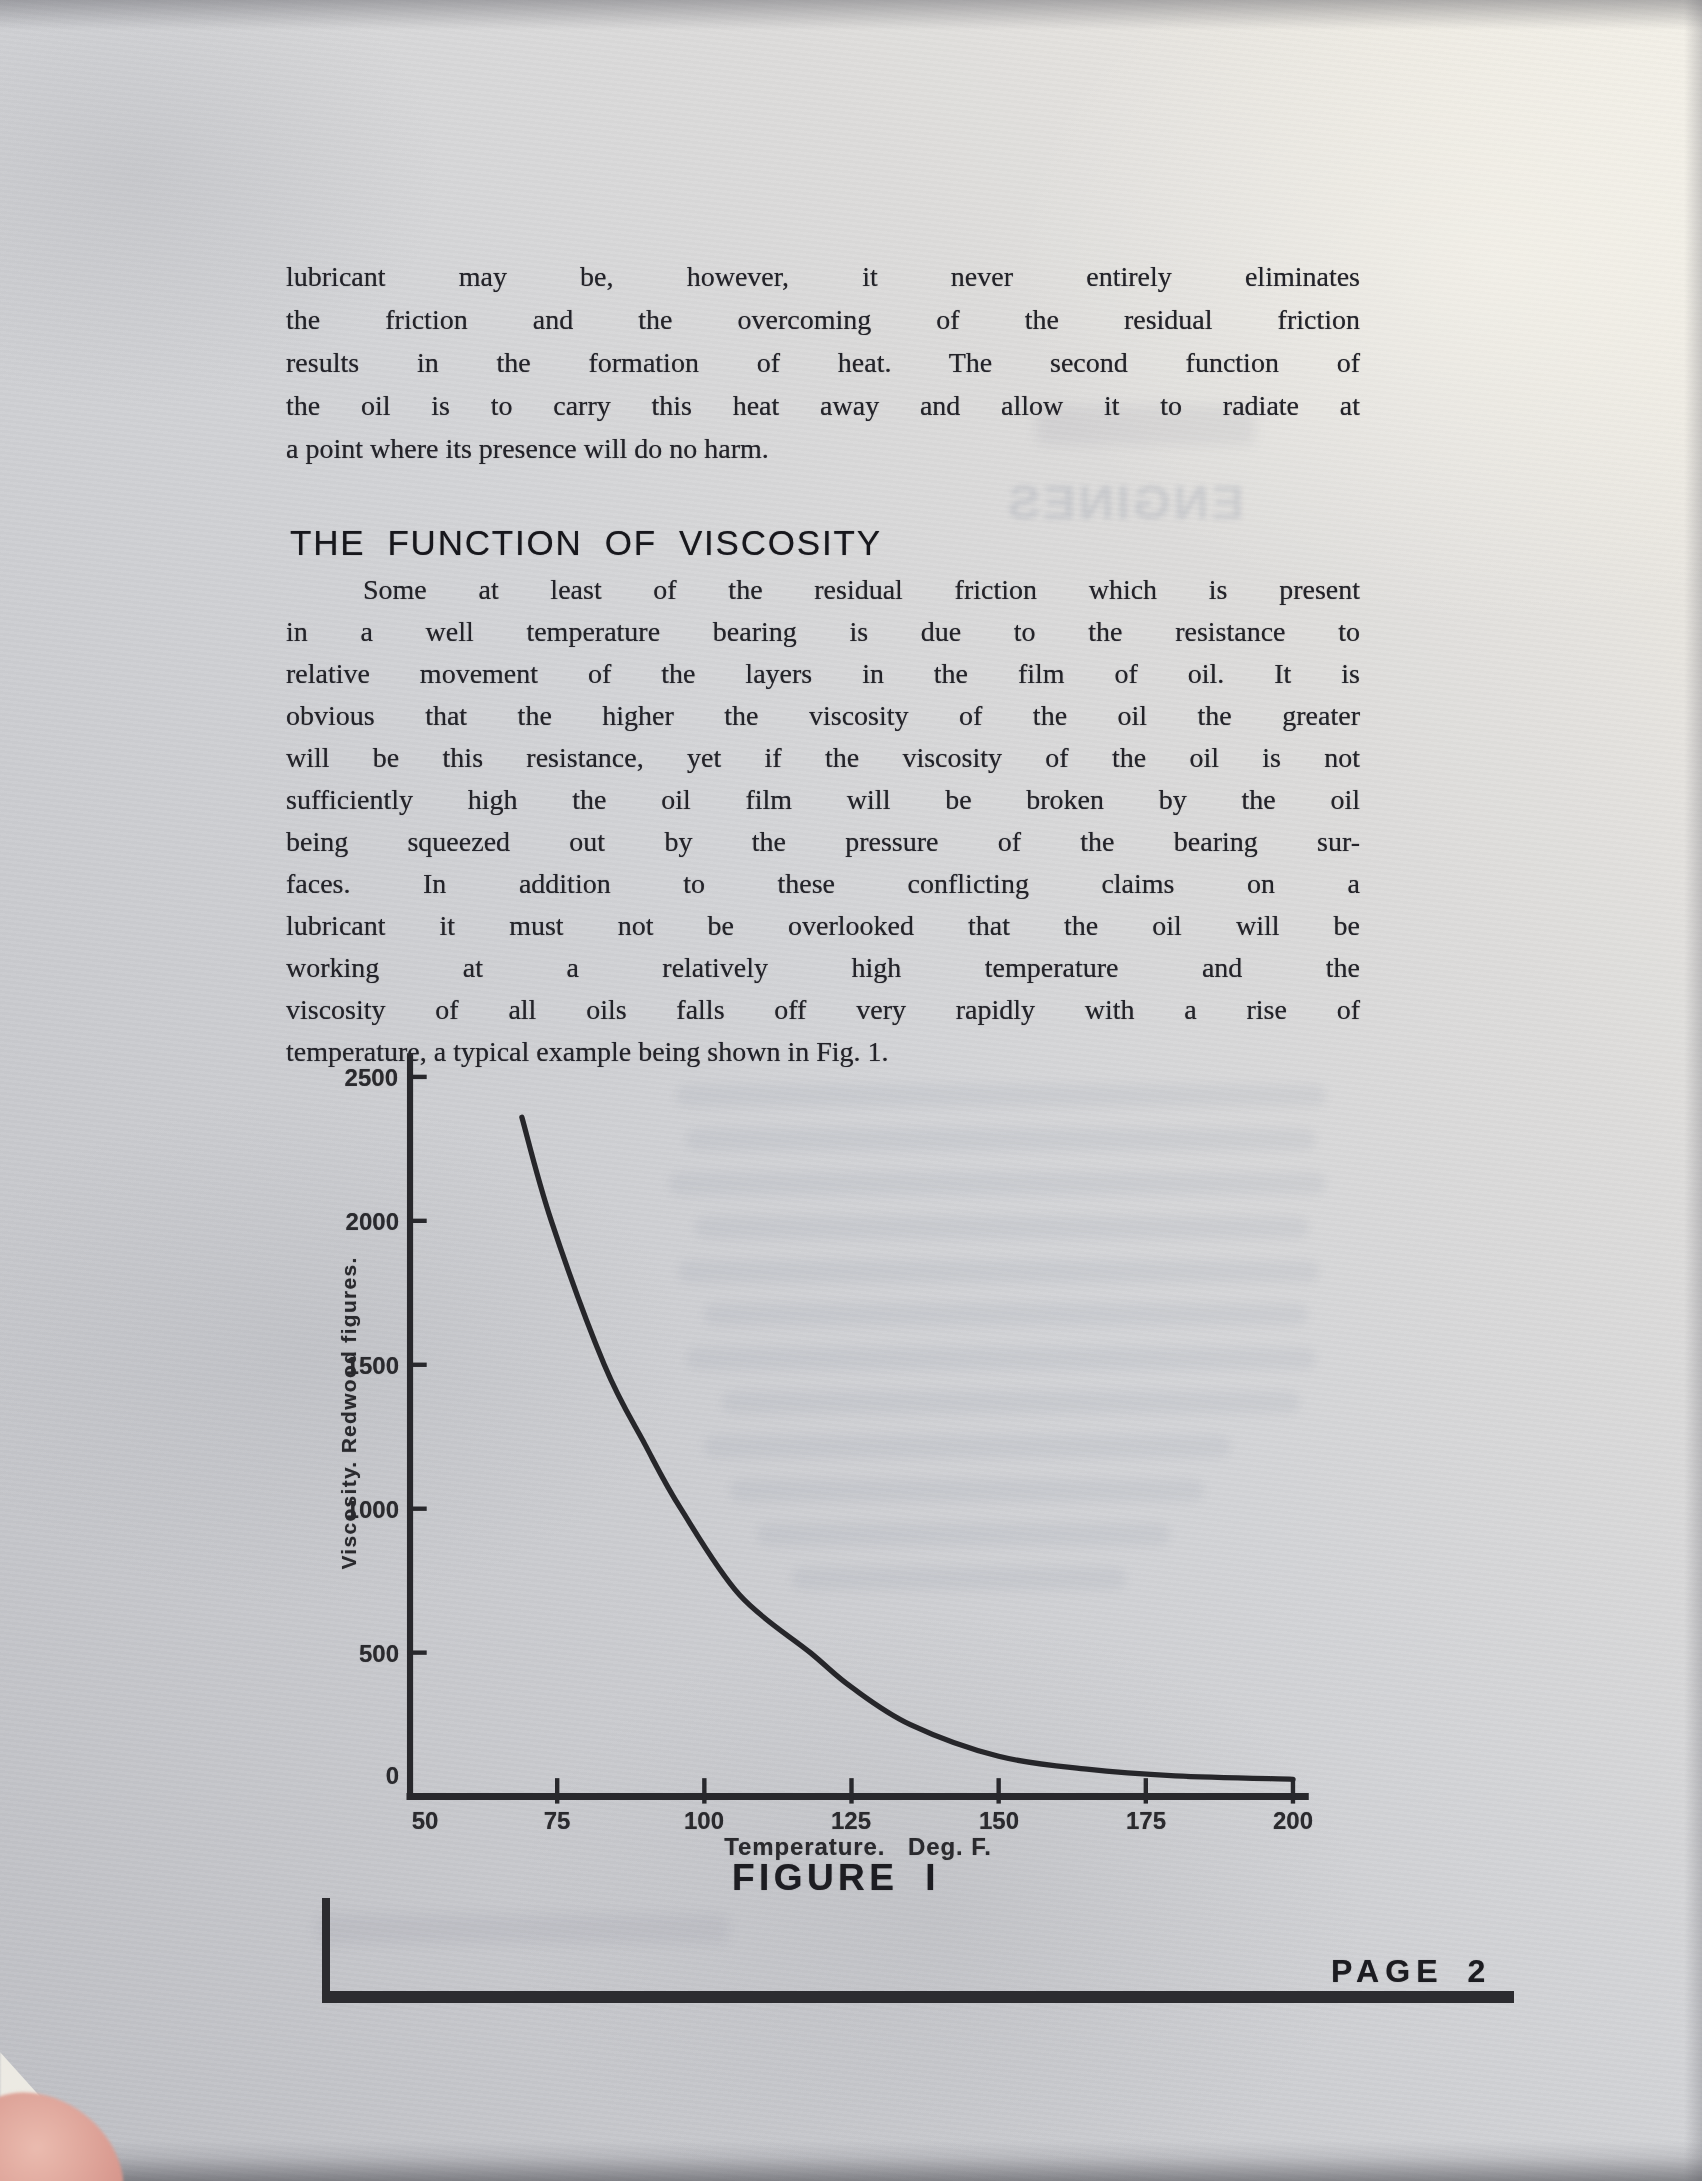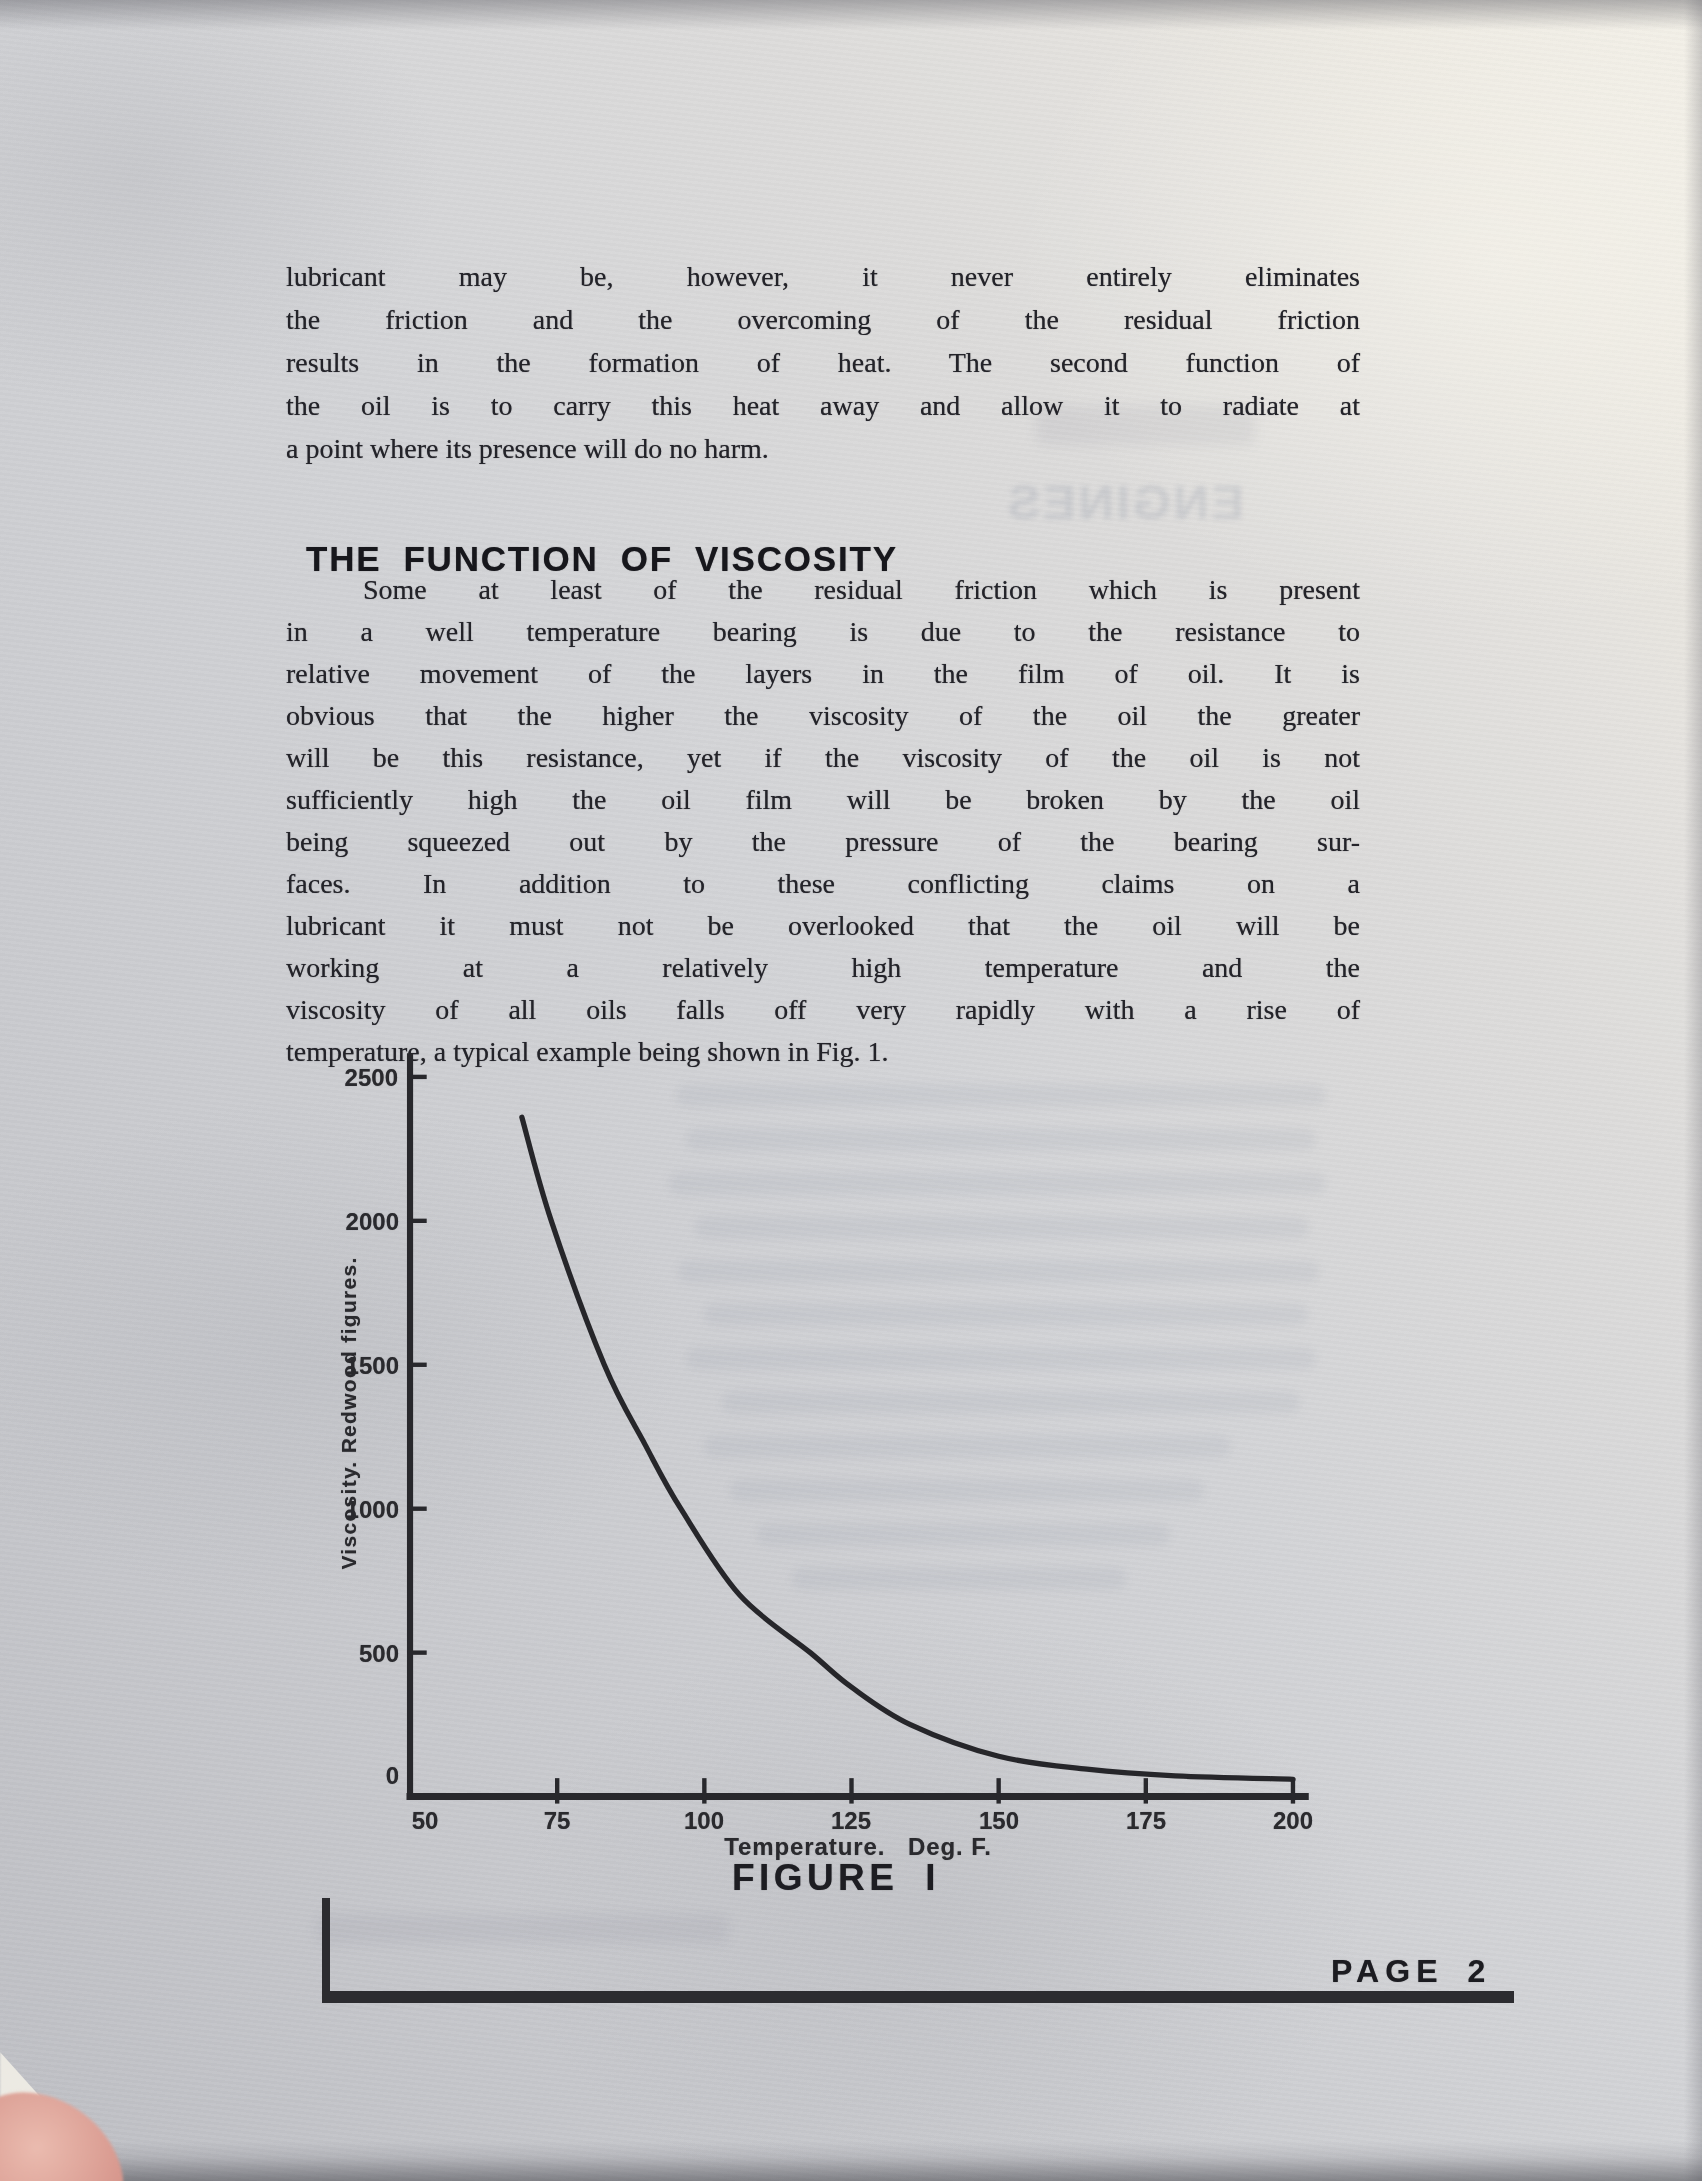--- a/index.html
+++ b/index.html
@@ -29,22 +29,22 @@
     transform:rotate(38deg);filter:blur(1.8px);}
   
   .bodytext{position:absolute;left:286px;width:1074px;color:#232329;
     font-family:Liberation Serif, serif;font-size:28px;line-height:43px;
     text-shadow:0 0 0.9px rgba(35,35,41,.65);}
   #p1{top:255px;}
   #p2{top:569px;line-height:42px;}
   .bt-line{text-align:justify;text-align-last:justify;white-space:normal;}
   .bt-line.last{text-align-last:left;}
   .bt-line.indent{text-indent:77px;}
-  .heading{position:absolute;left:290px;top:523px;margin:16px;color:#17171c;
-    font-family:"Liberation Sans",sans-serif;font-weight:700;font-size:35px;
+  .heading{position:absolute;left:290px;top:523px;margin:0;color:#17171c;
+    font-family:"Liberation Sans",sans-serif;font-weight:400;font-size:35px;
     letter-spacing:1.8px;word-spacing:10.5px;text-shadow:0 0 0.9px rgba(23,23,28,.6);}
   
   #chart-svg{position:absolute;left:0;top:0;width:1703px;height:2181px;pointer-events:none;}
   .tick-label{position:absolute;color:#2a2a2e;font-weight:700;font-size:24px;
     text-shadow:0 0 0.9px rgba(42,42,46,.55);}
   .ytick{width:109px;text-align:right;}
   .xtick{width:70px;text-align:center;}
   .ylabel{position:absolute;left:349px;top:1413px;transform:translate(-50%,-50%) rotate(-90deg);
     white-space:nowrap;color:#2a2a2e;font-weight:700;font-size:21px;letter-spacing:1.3px;
     text-shadow:0 0 0.9px rgba(42,42,46,.5);}

